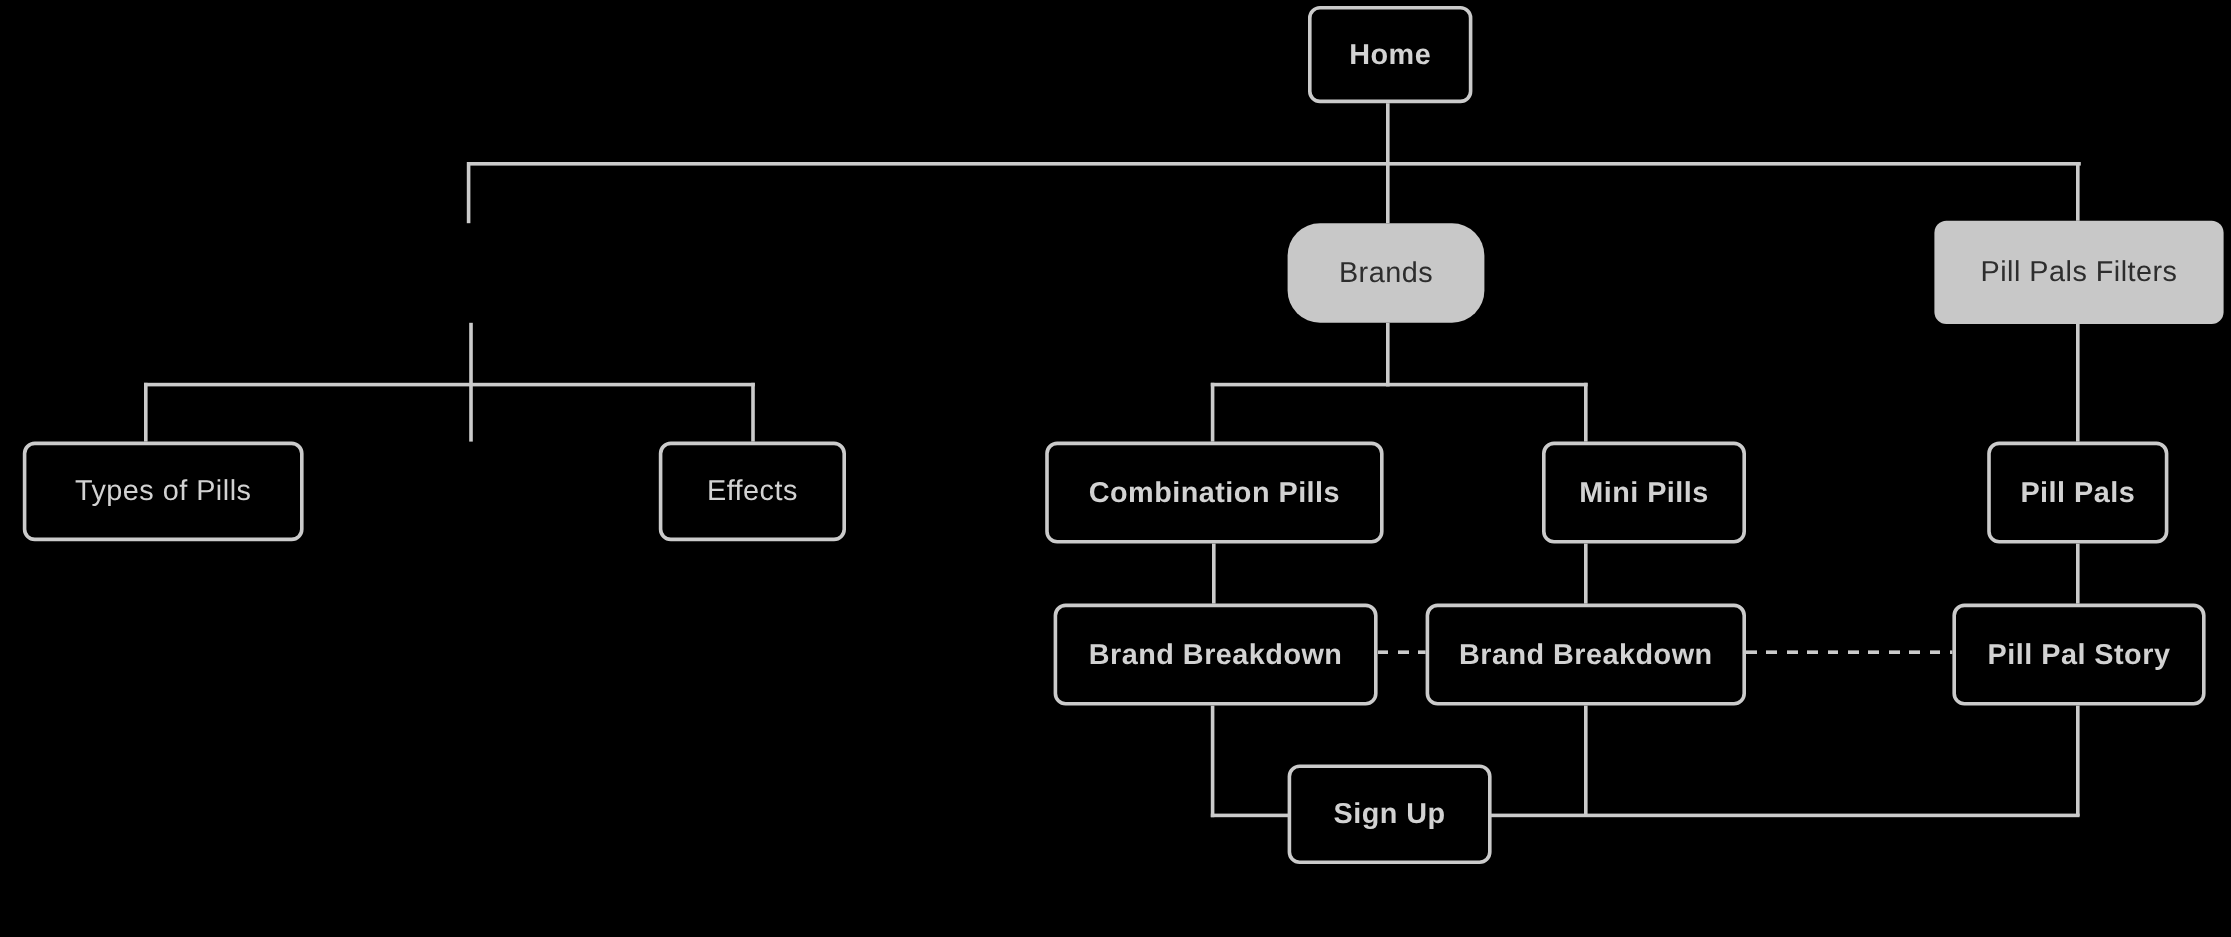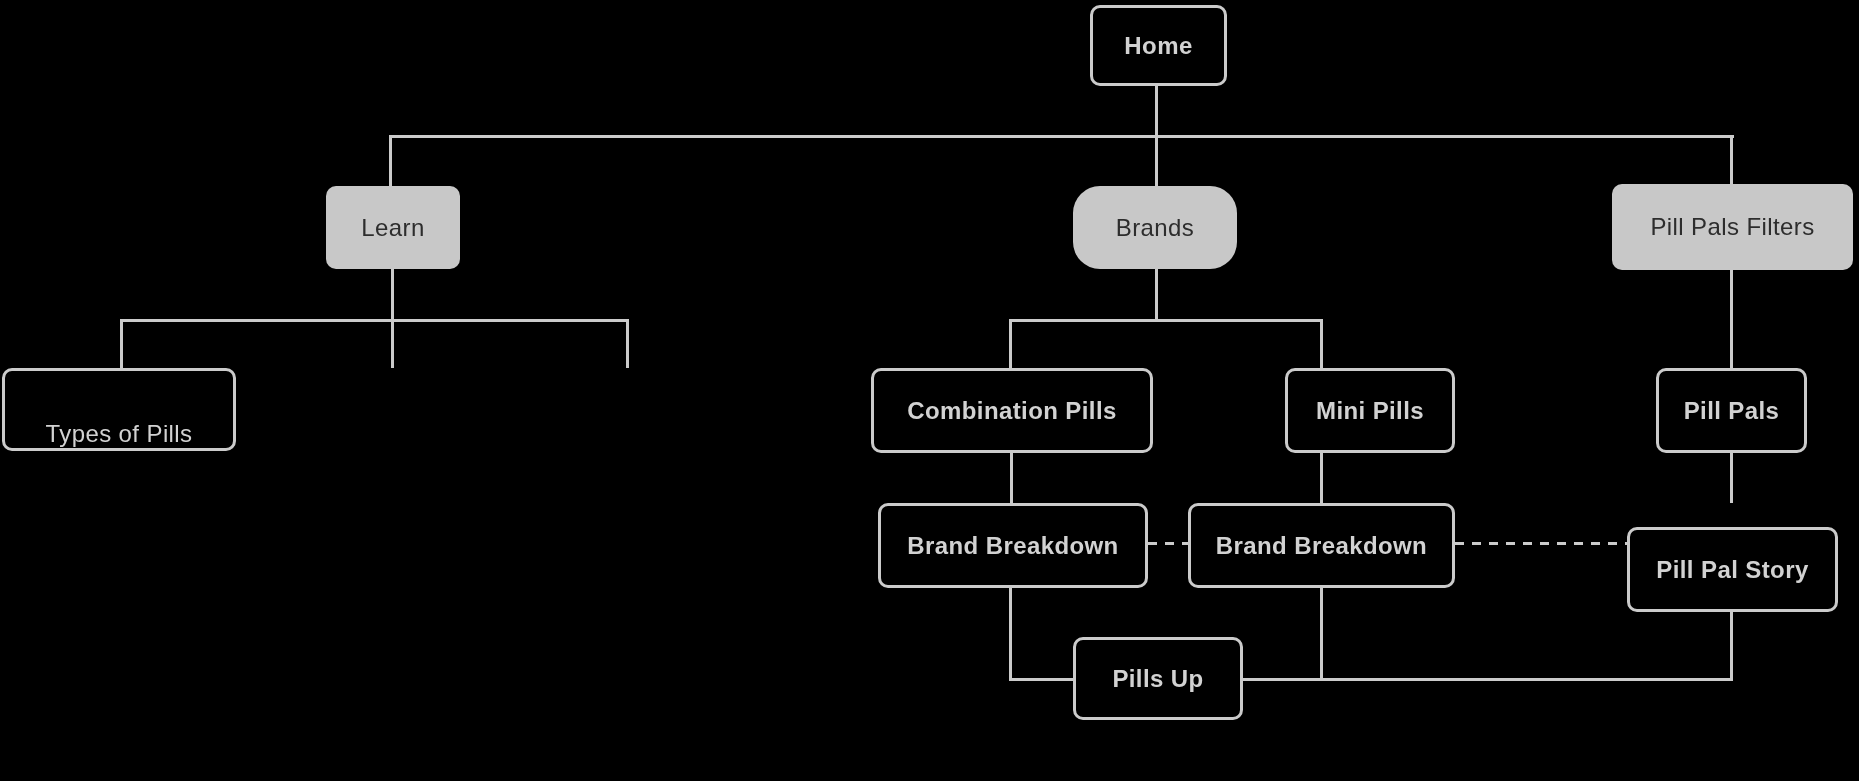--- a/index.html
+++ b/index.html
@@ -79,40 +79,40 @@
   <div class="vline" style="left:1320px;top:588px;height:92px;"></div>
   <div class="vline" style="left:1730px;top:588px;height:92px;"></div>
 
   <div class="dashline" style="left:1148px;top:542px;width:40px;"></div>
   <div class="dashline" style="left:1455px;top:542px;width:172px;"></div>
 
   <div class="node outlined w700" style="left:1090px;top:5px;width:137px;height:81px;">
     <span>Home</span>
   </div>
 
-  <div class="node filled w400" style="left:326px;top:186px;width:134px;height:83px;">
-    <span>Learn</span>
-  </div>
 
   <div class="node filled wlight" style="left:1073px;top:186px;width:164px;height:83px;border-radius:27px;">
     <span>Brands</span>
   </div>
 
   <div class="node filled" style="left:1612px;top:184px;width:241px;height:86px;">
     <span class="label-split">
       <span class="wlight">Pill Pals</span>
       <span class="wmed">Filters</span>
     </span>
   </div>
 
-  <div class="node outlined w400" style="left:2px;top:368px;width:234px;height:83px;align-items:flex-end;">
+  <div class="node outlined w400" style="left:19px;top:368px;width:234px;height:83px;">
     <span>Types of Pills</span>
   </div>
 
 
+  <div class="node outlined w400" style="left:549px;top:368px;width:156px;height:83px;">
+    <span>Effects</span>
+  </div>
 
   <div class="node outlined w700" style="left:871px;top:368px;width:282px;height:85px;">
     <span>Combination Pills</span>
   </div>
 
   <div class="node outlined w700" style="left:1237px;top:368px;width:170px;height:85px;margin-left:48px;">
     <span>Mini Pills</span>
   </div>
 
   <div class="node outlined w700" style="left:1656px;top:368px;width:151px;height:85px;">
@@ -120,21 +120,21 @@
   </div>
 
   <div class="node outlined w700" style="left:878px;top:503px;width:270px;height:85px;">
     <span>Brand Breakdown</span>
   </div>
 
   <div class="node outlined w700" style="left:1188px;top:503px;width:267px;height:85px;">
     <span>Brand Breakdown</span>
   </div>
 
-  <div class="node outlined w700" style="left:1627px;top:503px;width:211px;height:85px;margin-top:24px;">
+  <div class="node outlined w700" style="left:1627px;top:503px;width:211px;height:85px;">
     <span>Pill Pal Story</span>
   </div>
 
   <div class="node outlined w700" style="left:1073px;top:637px;width:170px;height:83px;">
-    <span>Pills Up</span>
+    <span>Sign Up</span>
   </div>
 
 </div>
 
 </body></html>

